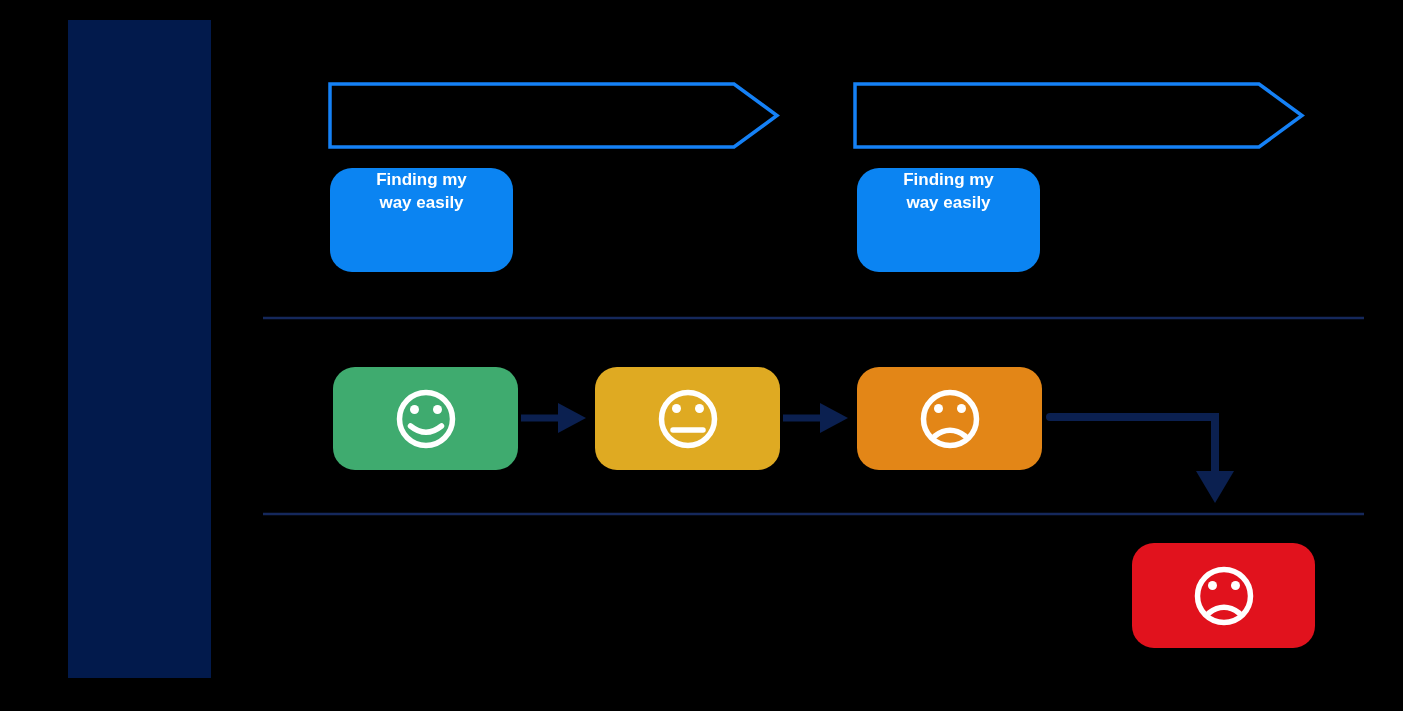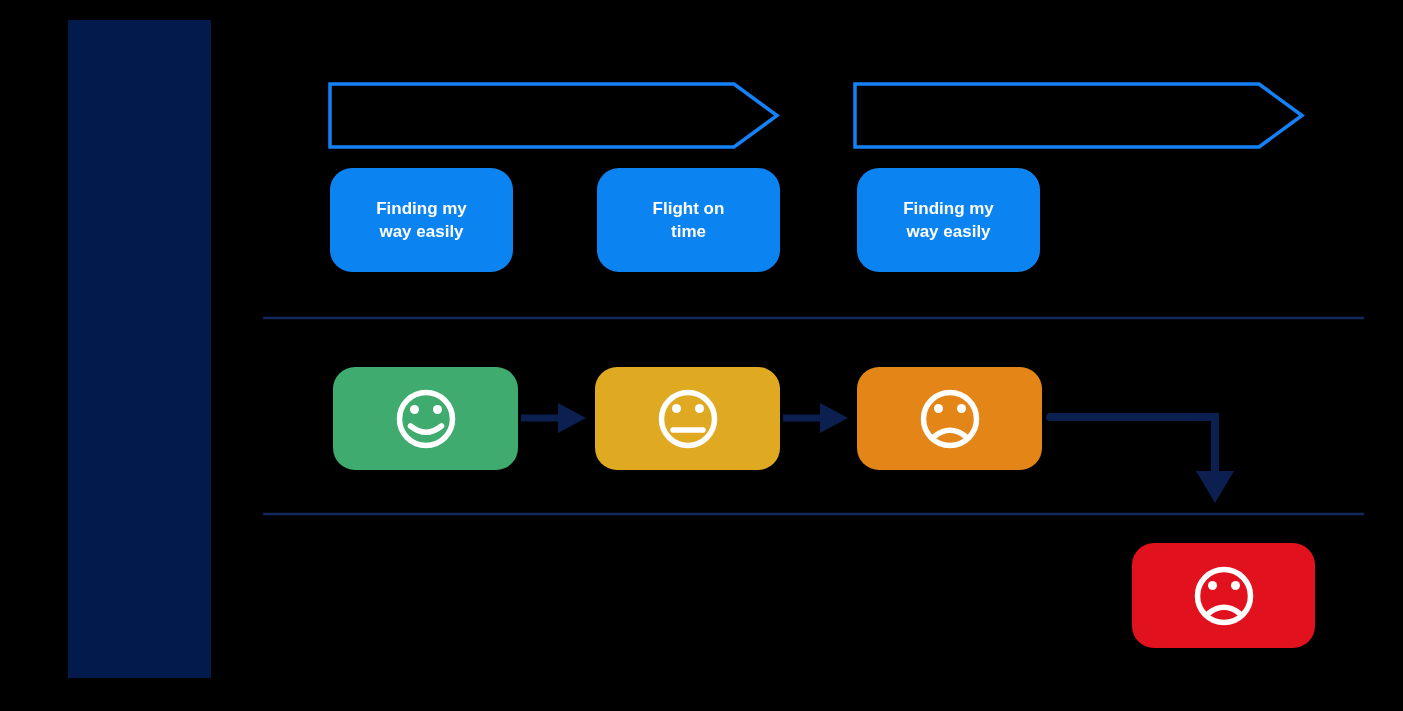--- a/index.html
+++ b/index.html
@@ -18,21 +18,21 @@
   }
   .overlay {
     position: absolute;
     left: 0; top: 0;
     width: 1403px; height: 711px;
   }
   .tp {
     position: absolute;
     width: 183px; height: 104px;
     border-radius: 22px;
-    display: flex; align-items: center; justify-content: center;
+    display: flex; justify-content: center;
     text-align: center;
   }
   .tp span {
     display: inline-block;
     max-width: 104px;
     color: #ffffff;
     font-size: 17px;
     font-weight: 700;
     line-height: 23px;
   }
@@ -77,23 +77,20 @@
 
     <g>
       <polyline points="1050,417 1215,417 1215,472" fill="none" stroke-width="8" stroke-linecap="round" stroke-linejoin="miter" stroke="#0B2050"></polyline>
       <polygon points="1196,471 1234,471 1215,503" fill="#0B2050"></polygon>
     </g>
   </svg>
 
   <div class="tp tp1" style="background: rgb(11, 132, 242);">
     <span>Finding my way easily</span>
   </div>
-  <div class="tp tp2" style="background: rgb(11, 132, 242);">
-    <span>Flight on time</span>
-  </div>
   <div class="tp tp3" style="background: rgb(11, 132, 242);">
     <span>Finding my way easily</span>
   </div>
 
   <div class="emo emo1" style="background: rgb(63, 171, 111);">
     <svg width="70" height="70" viewBox="-35 -35 70 70">
       <circle cx="0" cy="0" r="26.5" fill="none" stroke="#FFFFFF" stroke-width="5.5"></circle>
       <circle cx="-11.5" cy="-9.5" r="4.5" fill="#FFFFFF"></circle>
       <circle cx="11.5" cy="-9.5" r="4.5" fill="#FFFFFF"></circle>
       <path d="M -15.5 7 Q 0 19.5 15.5 7" fill="none" stroke="#FFFFFF" stroke-width="5.5" stroke-linecap="round"></path>

